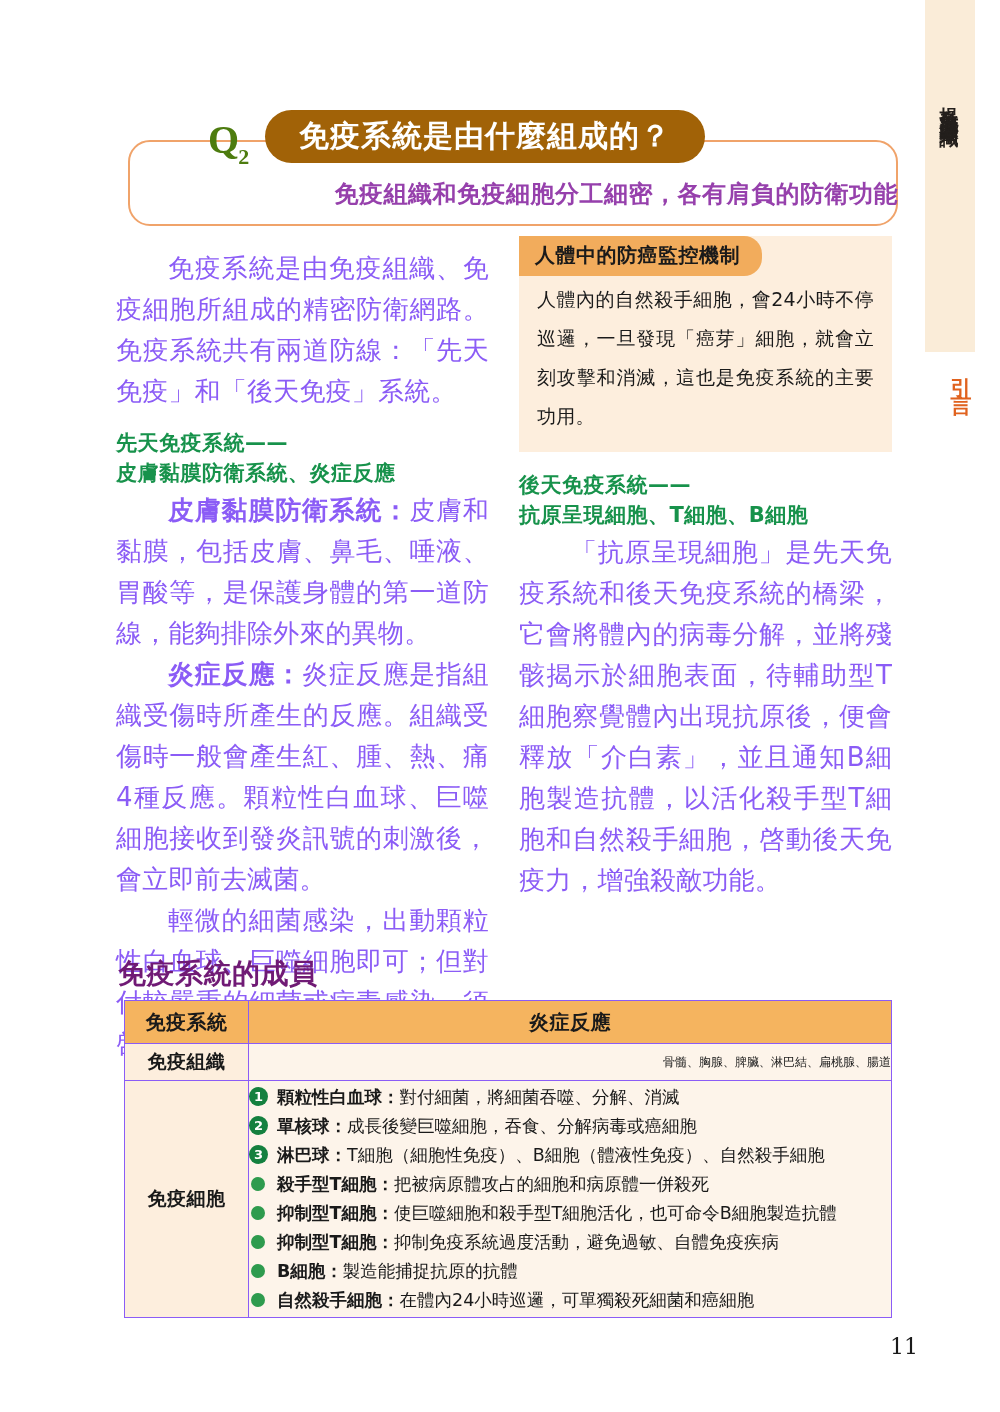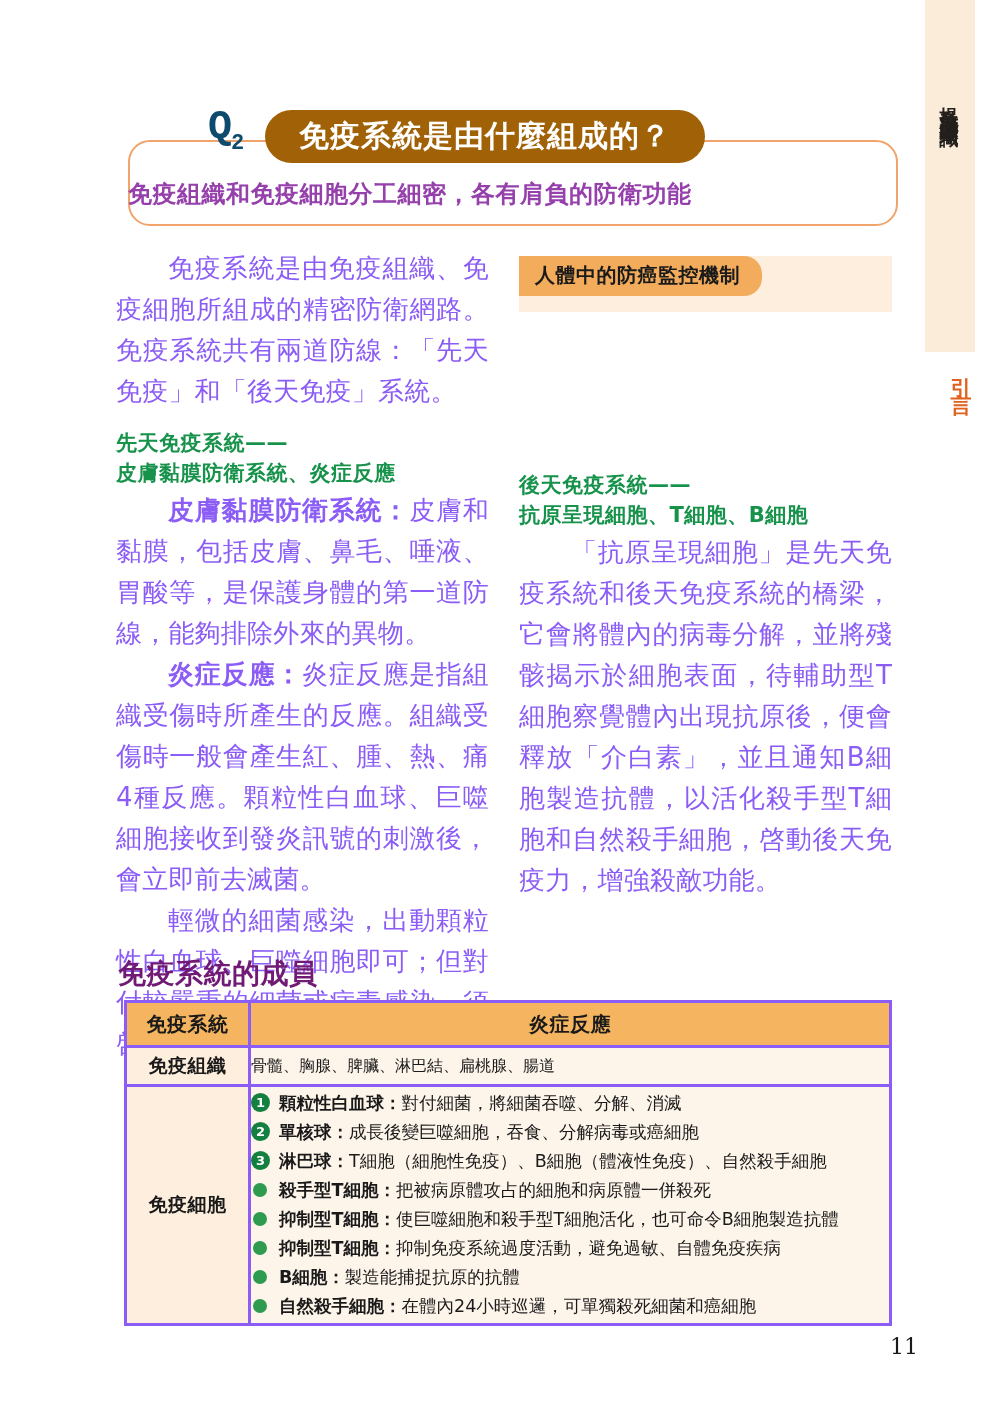--- a/index.html
+++ b/index.html
@@ -60,25 +60,25 @@
     width: 770px;
     height: 86px;
     border: 2px solid #f0a36a;
     border-radius: 22px;
     background: #ffffff;
     box-sizing: border-box;
   }
   #q-badge {
     position: absolute;
     left: 208px;
-    top: 108px;
+    top: 120px;
     font-size: 40px;
     font-weight: bold;
-    color: #0c4a6e;
-    font-family: Liberation Mono, monospace;
+    color: #4d7c0f;
+    font-family: Liberation Serif, serif;
     letter-spacing: -1px;
     z-index: 3;
     line-height: 1;
   }
   #q-badge sub {
     font-size: 22px;
     bottom: -2px;
     position: relative;
   }
   #title-pill {
@@ -99,21 +99,21 @@
     font-size: 30px;
     font-weight: bold;
     letter-spacing: 1px;
     white-space: nowrap;
   }
   #subtitle {
     position: absolute;
     left: 128px;
     top: 178px;
     width: 770px;
-    text-align: left;
+    text-align: right;
     font-size: 24px;
     font-weight: bold;
     color: #9640ac;
     letter-spacing: 0.5px;
     z-index: 3;
   }
 
   
   .col {
     position: absolute;
@@ -140,21 +140,21 @@
     color: #17924b;
     line-height: 30px;
     letter-spacing: 0.5px;
   }
   h3.sec .l2 { display: block; }
 
   
   #info-box {
     position: absolute;
     left: 519px;
-    top: 256px;
+    top: 236px;
     width: 373px;
     background: #fdeedd;
     padding: 0 0 16px 0;
     box-sizing: border-box;
   }
   #info-box-header {
     display: inline-block;
     background: #f2ac5c;
     color: #1a1a1a;
     font-size: 20px;
@@ -186,21 +186,21 @@
     position: absolute;
     left: 124px;
     top: 1000px;
     width: 768px;
     border-collapse: collapse;
     table-layout: fixed;
     font-size: 17px;
   }
   #members-table th,
   #members-table td {
-    border: 3px solid #8b5cf6;
+    border: 1px solid #8b5cf6;
     padding: 0;
     vertical-align: middle;
   }
   #members-table thead th {
     background: #f5b45f;
     font-weight: bold;
     font-size: 20px;
     height: 42px;
     color: #1a1a1a;
     letter-spacing: 0.5px;
@@ -212,21 +212,21 @@
     font-weight: bold;
     font-size: 19px;
     letter-spacing: 0.5px;
   }
   td.val {
     background: #fdf4ea;
     padding: 6px 10px 6px 14px;
     font-size: 17.5px;
     line-height: 28px;
   }
-  td.val.single { height: 36px; padding-top: 2px; padding-bottom: 2px; font-size: 16px; }
+  td.val.single { height: 36px; padding-top: 2px; padding-bottom: 2px; font-size: 12px; text-align: right; }
   ul.memlist { list-style: none; margin: 2px 0; padding: 0; }
   ul.memlist li {
     position: relative;
     padding-left: 28px;
     line-height: 29px;
     white-space: nowrap;
   }
   ul.memlist li .mark {
     position: absolute;
     left: 0;
@@ -288,20 +288,21 @@
 
   <p class="body"><b>皮膚黏膜防衛系統：</b><span>皮膚和黏膜，包括皮膚、鼻毛、唾液、胃酸等，是保護身體的第一道防線，能夠排除外來的異物。</span></p>
 
   <p class="body"><b>炎症反應：</b><span>炎症反應是指組織受傷時所產生的反應。組織受傷時一般會產生紅、腫、熱、痛4種反應。顆粒性白血球、巨噬細胞接收到發炎訊號的刺激後，會立即前去滅菌。</span></p>
 
   <p class="body">輕微的細菌感染，出動顆粒性白血球、巨噬細胞即可；但對付較嚴重的細菌或病毒感染，須啓動後天免疫系統。</p>
 </div>
 
 <div id="info-box">
   <div id="info-box-header">人體中的防癌監控機制</div>
+  <div id="info-box-text">人體內的自然殺手細胞，會24小時不停巡邏，一旦發現「癌芽」細胞，就會立刻攻擊和消滅，這也是免疫系統的主要功用。</div>
 </div>
 
 <div class="col" id="col-right" style="top:470px;">
   <h3 class="sec" style="margin-top:0;">
     <span>後天免疫系統——</span>
     <span class="l2">抗原呈現細胞、T細胞、B細胞</span>
   </h3>
   <p class="body">「抗原呈現細胞」是先天免疫系統和後天免疫系統的橋梁，它會將體內的病毒分解，並將殘骸揭示於細胞表面，待輔助型T細胞察覺體內出現抗原後，便會釋放「介白素」，並且通知B細胞製造抗體，以活化殺手型T細胞和自然殺手細胞，啓動後天免疫力，增強殺敵功能。</p>
 </div>
 

